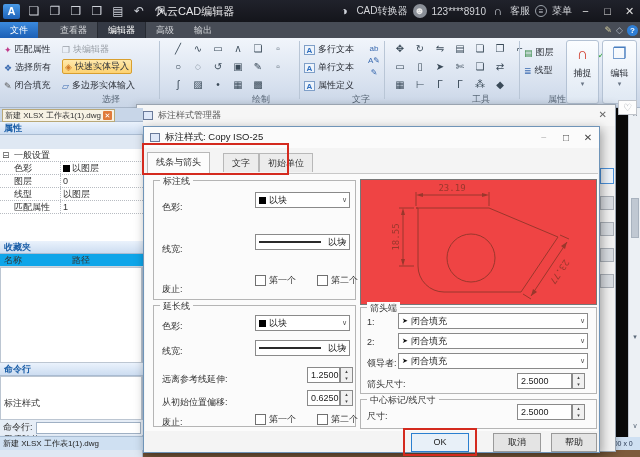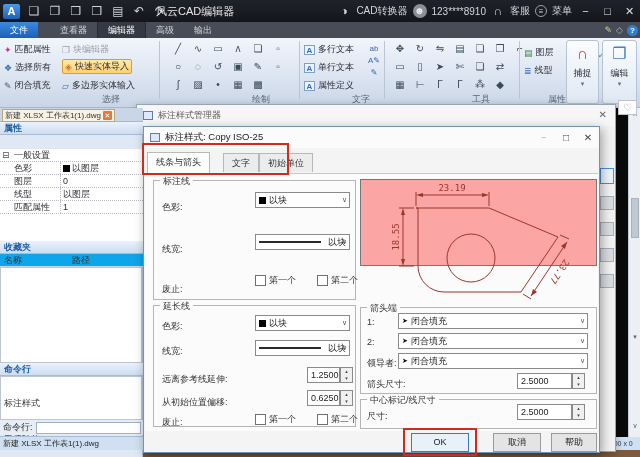--- a/index.html
+++ b/index.html
@@ -114,21 +114,21 @@
   .fs-leg { position:absolute; top:-6px; left:6px; background:#fbfbfb; padding:0 3px; font-size:9px; color:#333; }
   .flab { position:absolute; font-size:9px; color:#333; white-space:nowrap; }
   .sel { position:absolute; height:16px; background:#fff; border:1px solid #8a8a8a; display:flex; align-items:center; padding:0 3px; gap:3px; font-size:9px; color:#222; }
   .sel .caret { position:absolute; right:2px; font-size:7px; color:#555; }
   .sel .line { flex:1; border-top:2px solid #2a2a2a; margin-right:4px; }
   .sel .ah { color:#111; font-size:7px; }
   .spinbox { position:absolute; height:16px; background:#fff; border:1px solid #8a8a8a; font-size:9px; line-height:14px; padding-left:3px; color:#222; }
   .spin { position:absolute; width:13px; height:16px; border:1px solid #8a8a8a; background:#f0f0f0; font-size:5px; line-height:7px; text-align:center; color:#444; }
   .cb { position:absolute; display:flex; align-items:center; gap:3px; font-size:9px; color:#333; }
   .cbx { width:11px; height:11px; background:#fff; border:1px solid #707070; display:inline-block; }
-  .preview { position:absolute; left:215px; top:5px; width:237px; height:87px; background:#fca5a5; border:1px solid #777; }
+  .preview { position:absolute; left:215px; top:5px; width:237px; height:126px; background:#ef4444; border:1px solid #777; }
   .dfoot { position:absolute; left:0; top:306px; width:455px; height:20px; }
   .dbtn { position:absolute; height:19px; background:#e4e4e4; border:1px solid #9a9a9a; text-align:center; line-height:17px; font-size:9px; color:#222; }
   .dbtn.ok { border:1px solid #2a7fd0; background:#e8f0f8; }
   .redbox { position:absolute; border:2px solid #d42a1e; z-index:50; pointer-events:none; }
   .dimtxt { fill:#9a372c; font-family:"DejaVu Sans Mono",monospace; font-size:9px; }
 </style>
 </head>
 <body>
 
 <div id="stage">

